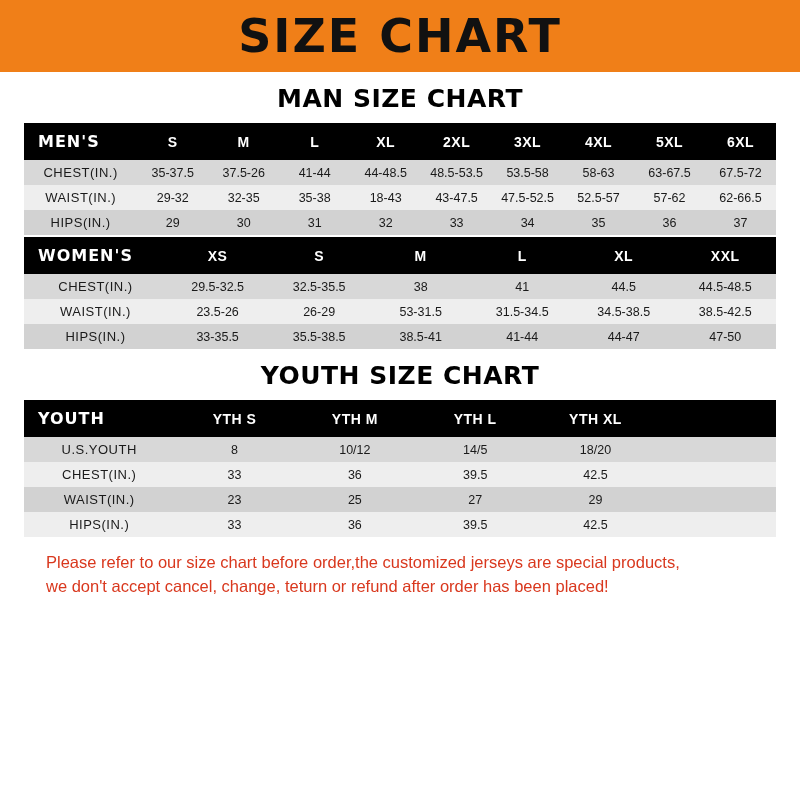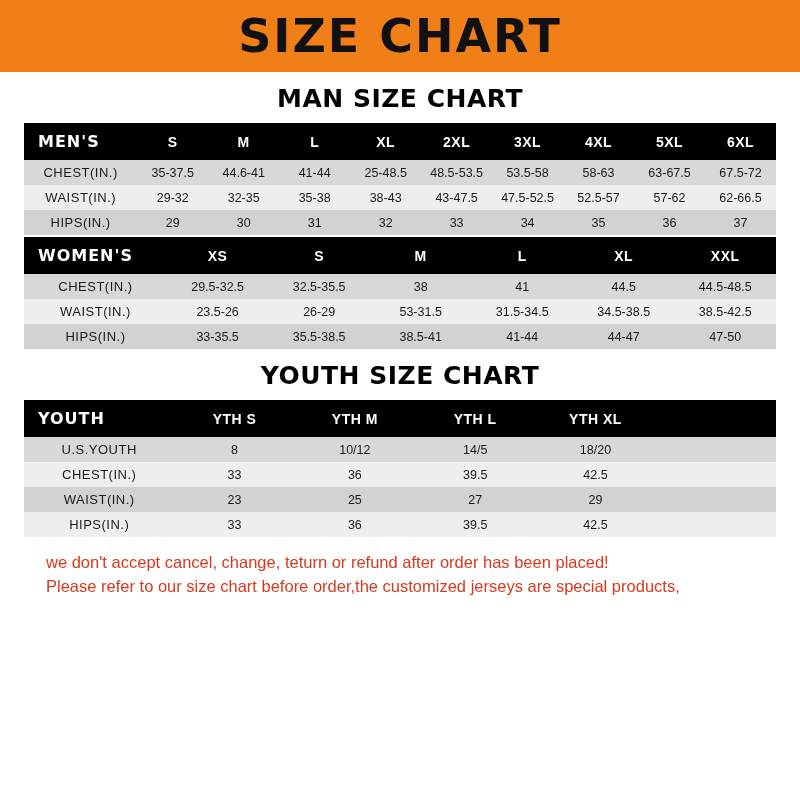--- a/index.html
+++ b/index.html
@@ -146,35 +146,35 @@
             <th>3XL</th>
             <th>4XL</th>
             <th>5XL</th>
             <th>6XL</th>
           </tr>
         </thead>
         <tbody>
           <tr class="shade-a">
             <td class="row-head">CHEST(IN.)</td>
             <td>35-37.5</td>
-            <td>44.6-41</td>
+            <td>37.5-26</td>
             <td>41-44</td>
-            <td>25-48.5</td>
+            <td>44-48.5</td>
             <td>48.5-53.5</td>
             <td>53.5-58</td>
             <td>58-63</td>
             <td>63-67.5</td>
             <td>67.5-72</td>
           </tr>
           <tr class="shade-b">
             <td class="row-head">WAIST(IN.)</td>
             <td>29-32</td>
             <td>32-35</td>
             <td>35-38</td>
-            <td>38-43</td>
+            <td>18-43</td>
             <td>43-47.5</td>
             <td>47.5-52.5</td>
             <td>52.5-57</td>
             <td>57-62</td>
             <td>62-66.5</td>
           </tr>
           <tr class="shade-c">
             <td class="row-head">HIPS(IN.)</td>
             <td>29</td>
             <td>30</td>
@@ -296,18 +296,18 @@
             <td>36</td>
             <td>39.5</td>
             <td>42.5</td>
             <td></td>
           </tr>
         </tbody>
       </table>
     </div>
 
     <div class="footer-note">
+      <div>Please refer to our size chart before order,the customized jerseys are special products,</div>
       <div>we don't accept cancel, change, teturn or refund after order has been placed!</div>
-      <div>Please refer to our size chart before order,the customized jerseys are special products,</div>
     </div>
 
   </div>
 </div>
 
 </body></html>

